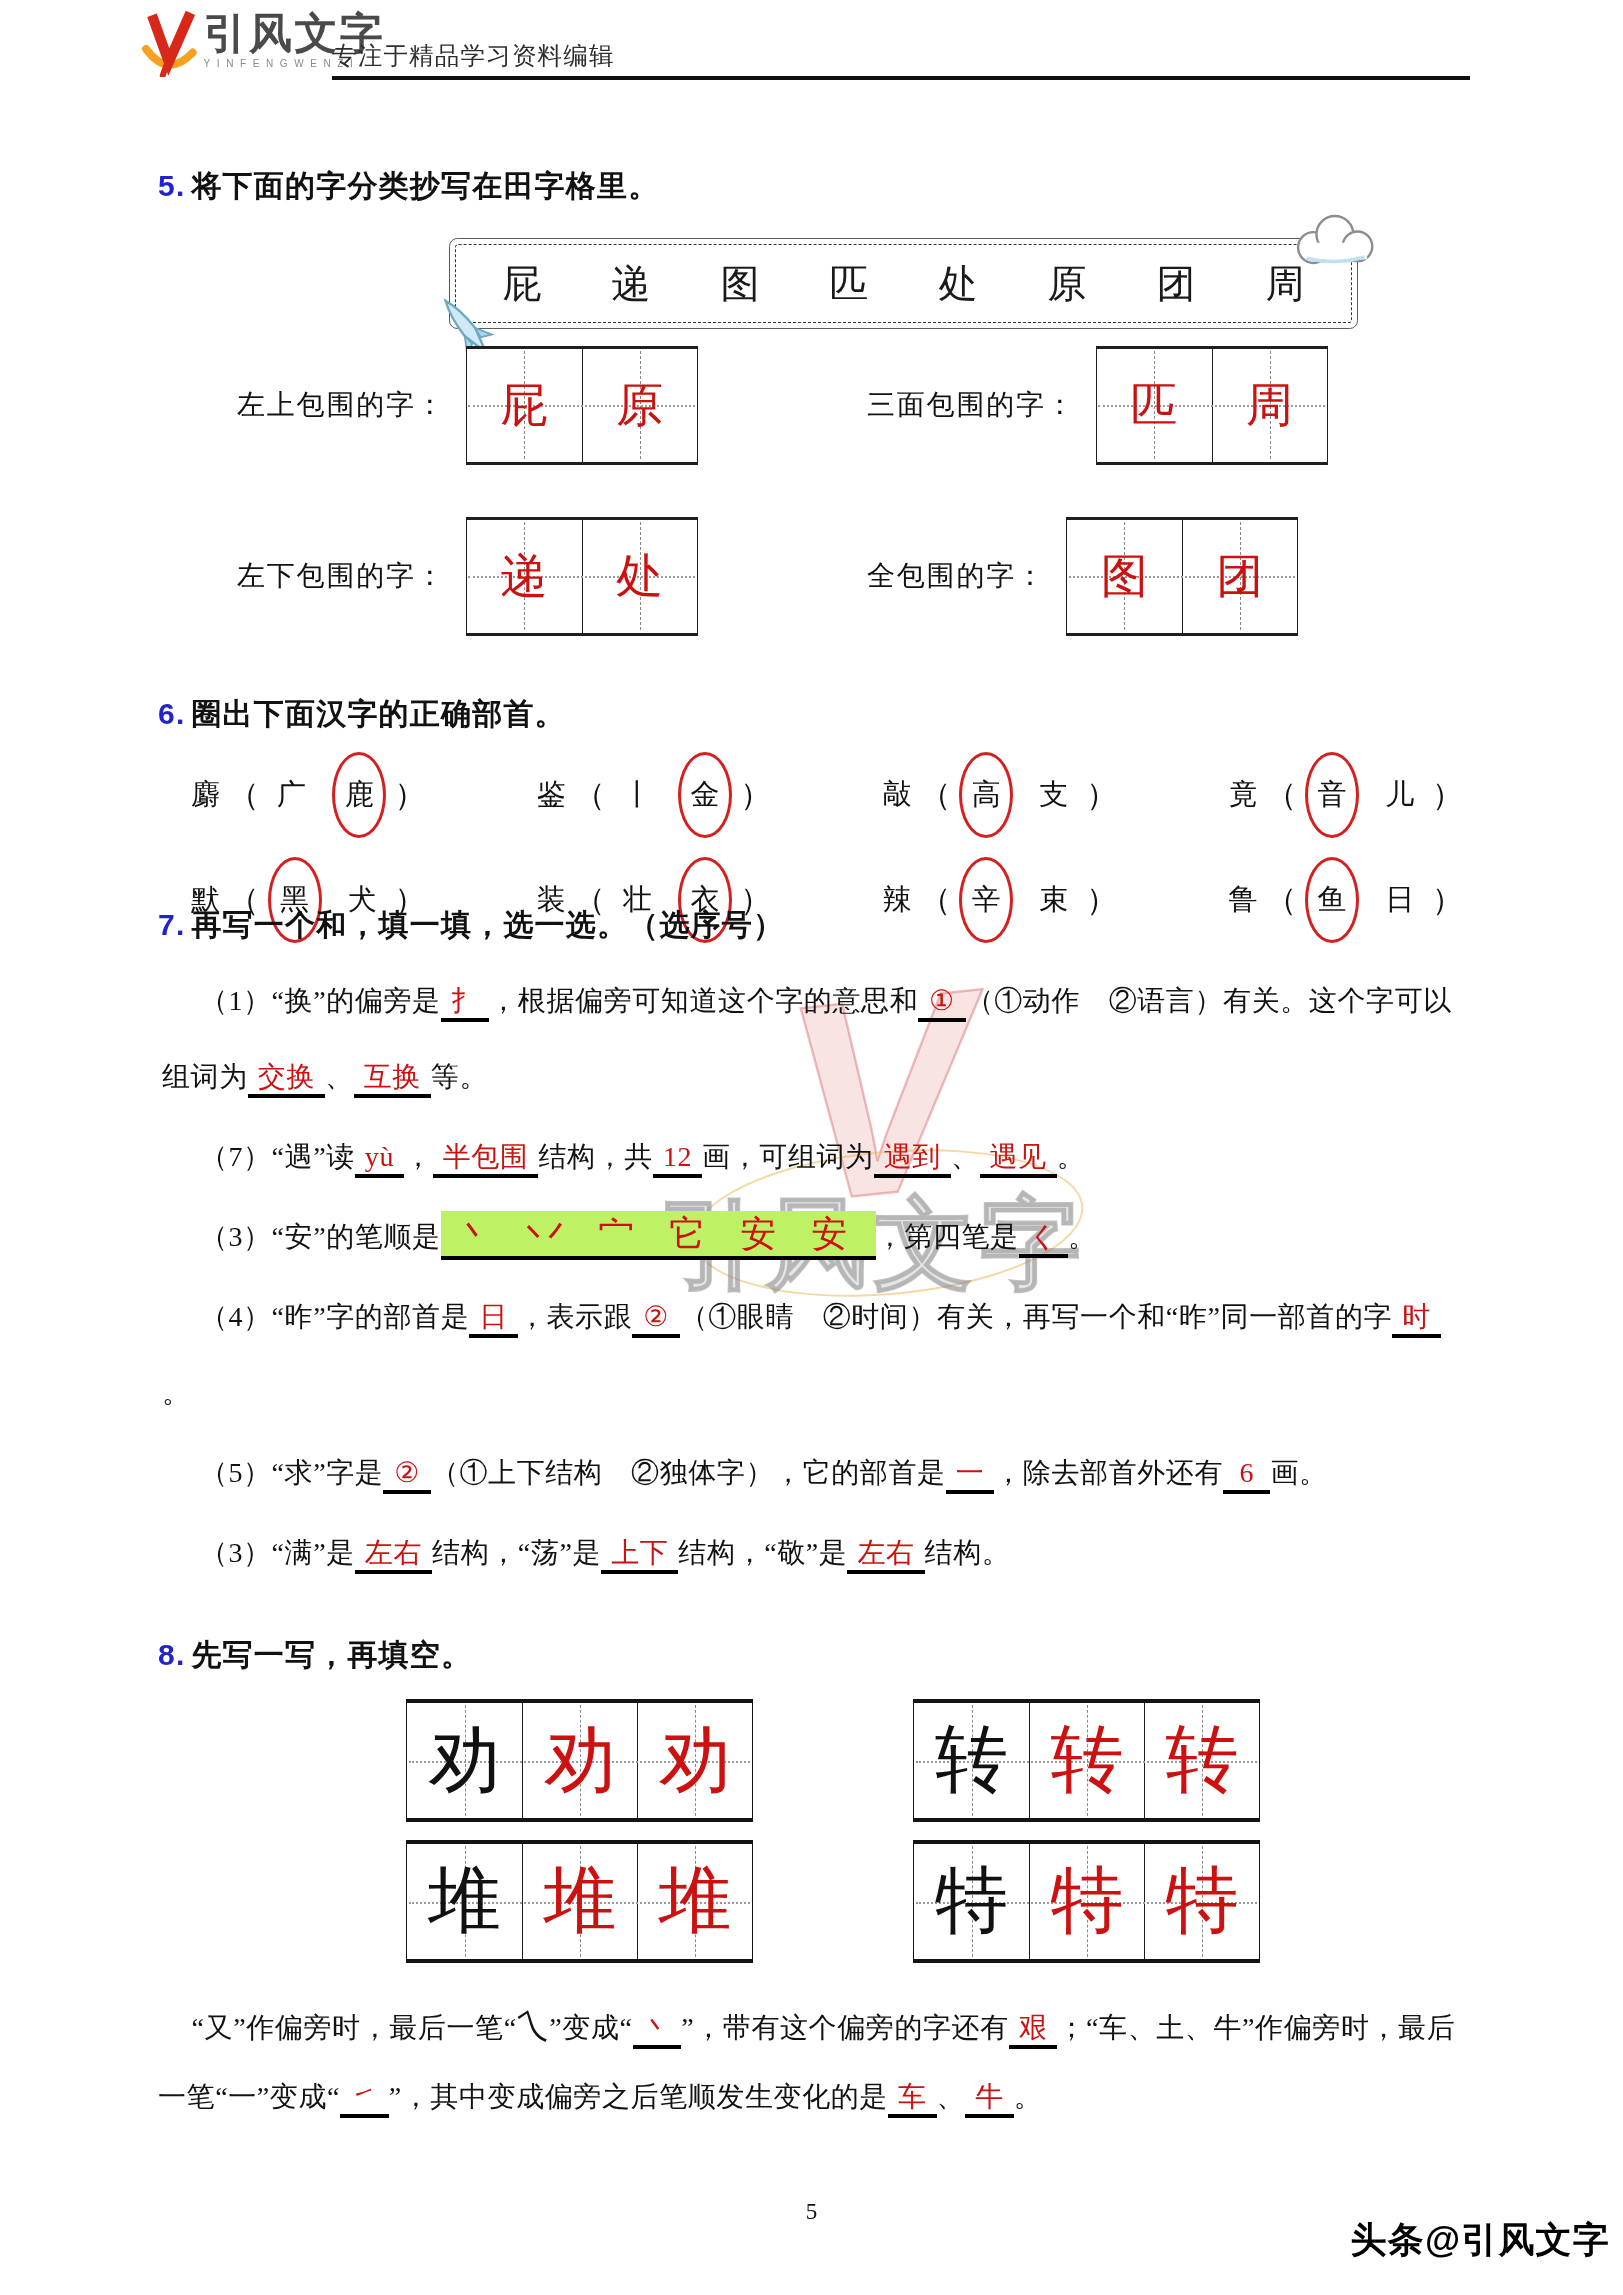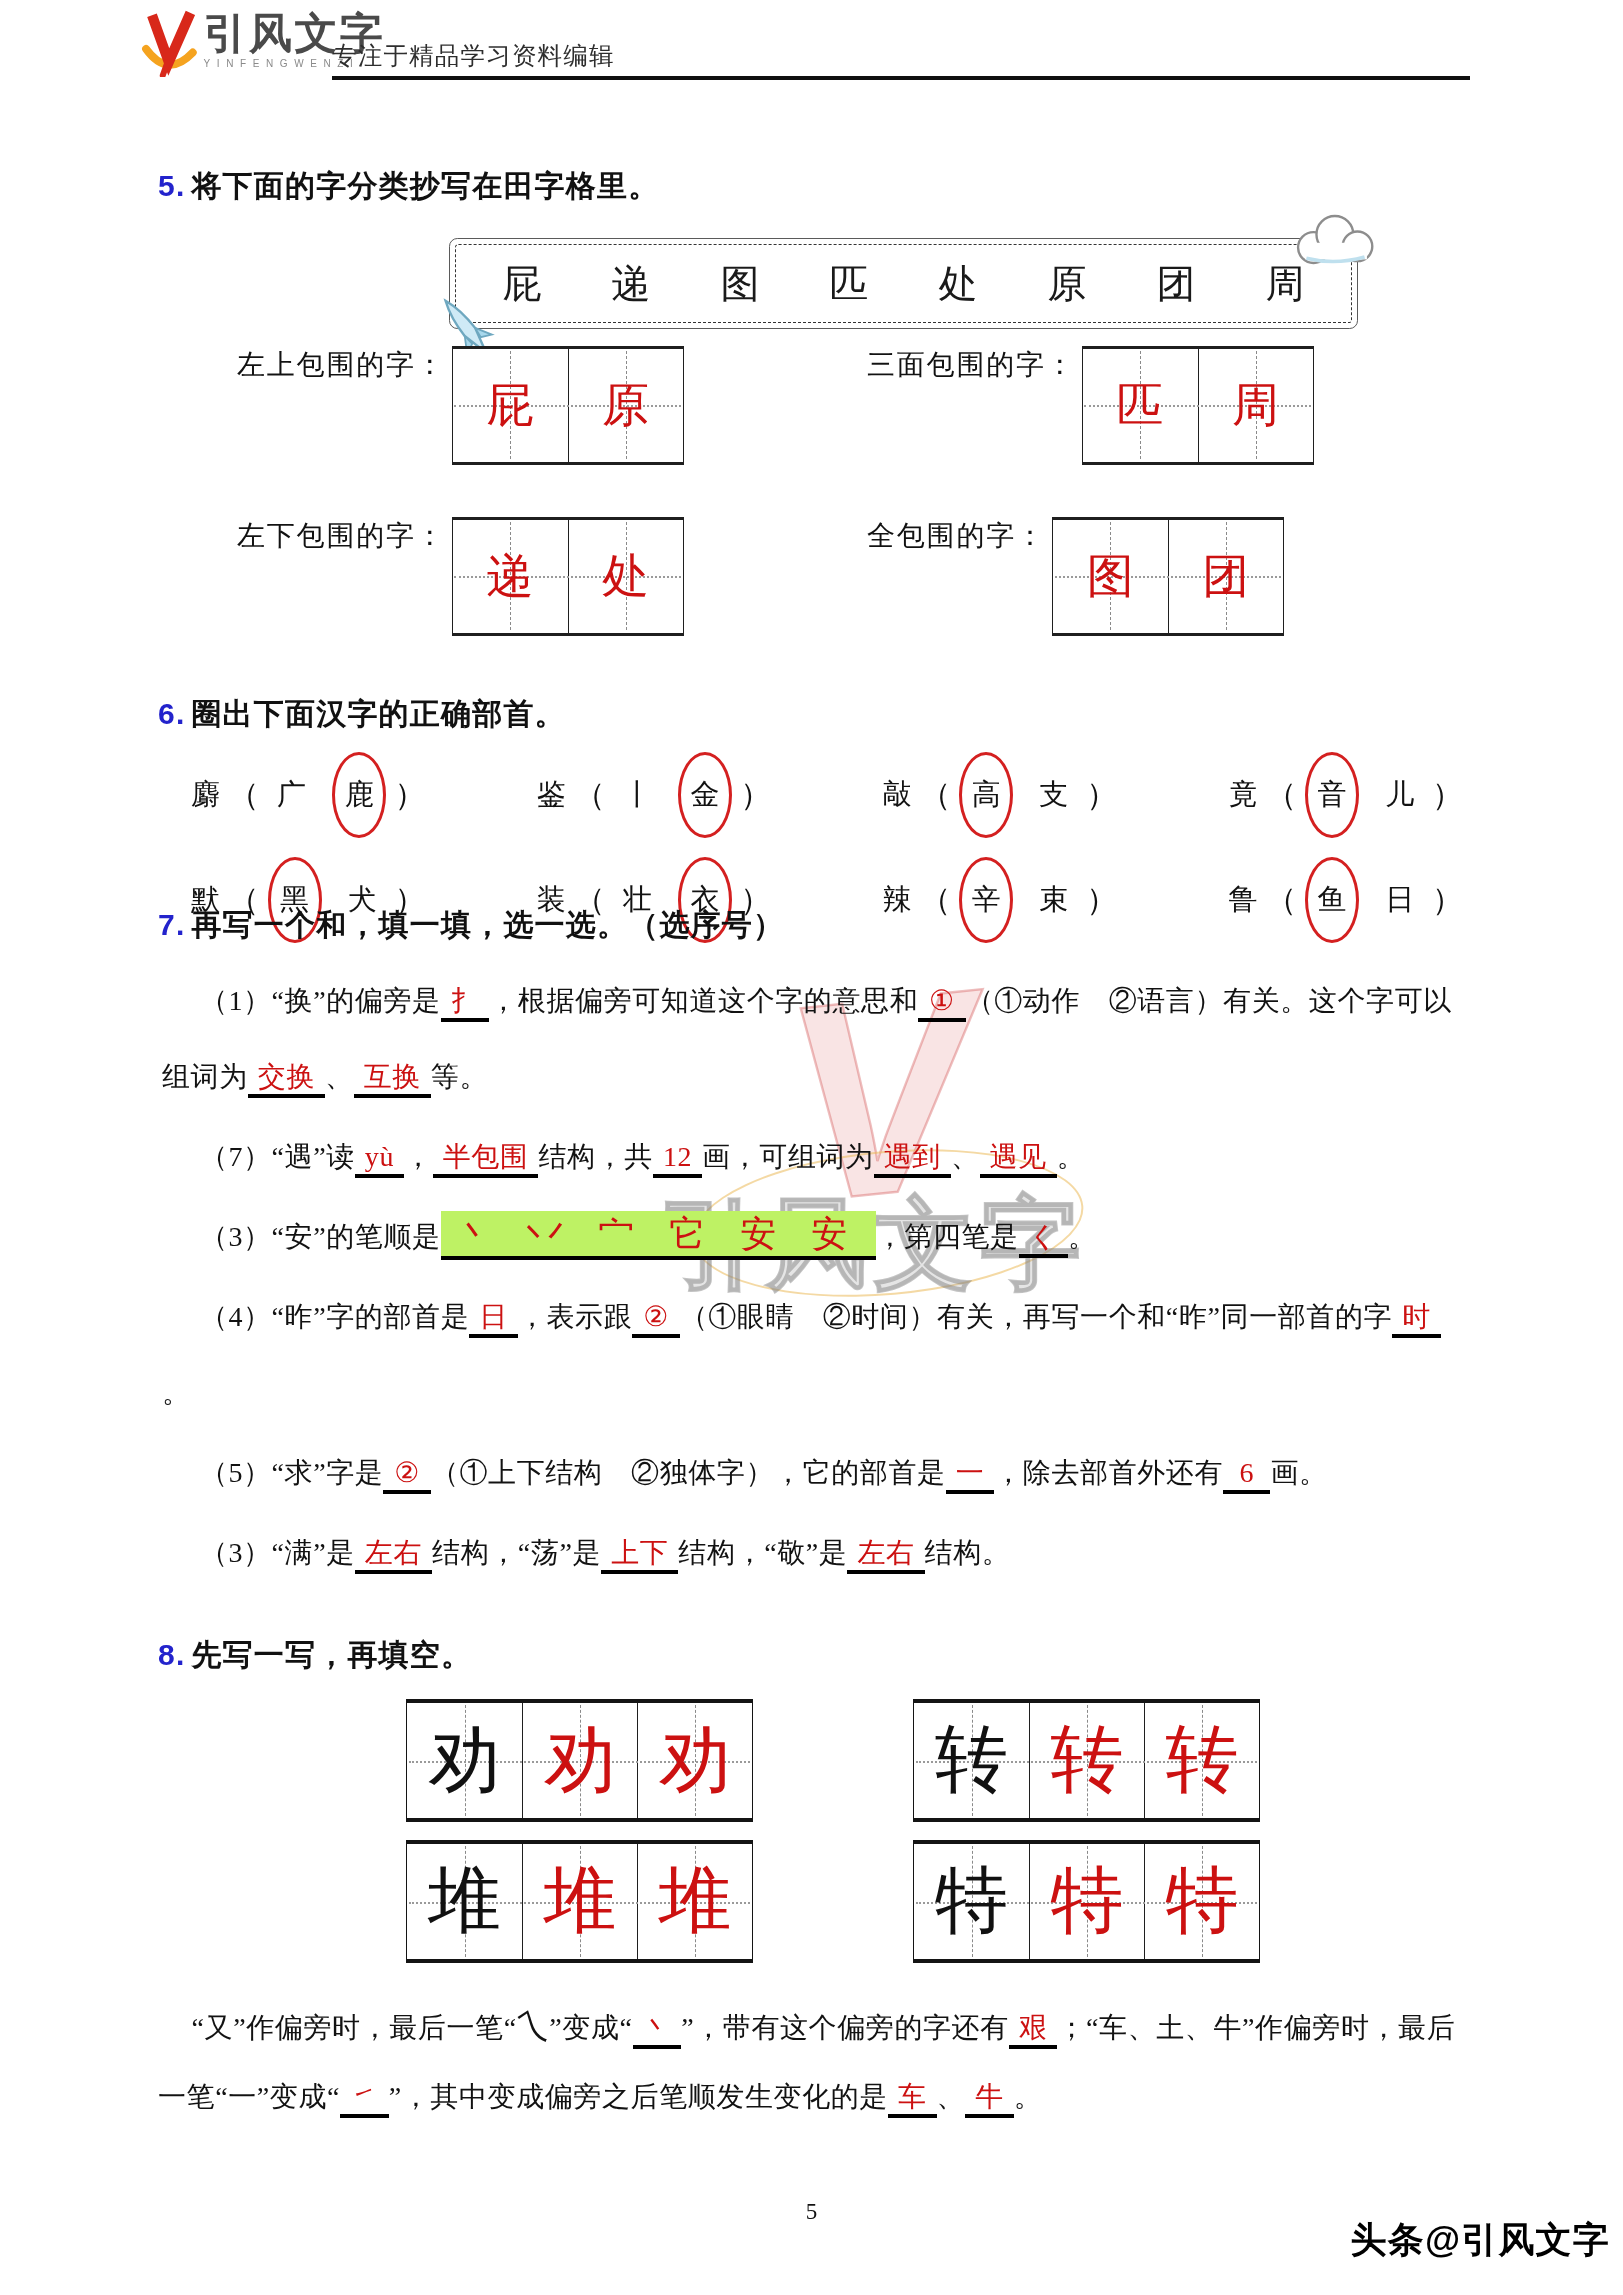--- a/index.html
+++ b/index.html
@@ -29,21 +29,21 @@
   #q5 { top:166px; }
   .banner-wrap { position:relative; margin-top:31px; margin-left:291px; width:907px; height:89px;
                  border:1.8px solid #5a5a5a; border-radius:8.3px; background:#fff; }
   .banner-inner { position:absolute; inset:5.4px; border:1.8px dashed #333; border-radius:3.6px;
                   display:flex; align-items:center; justify-content:center; gap:70px;
                   font-size:39px; color:#1a1a1a; }
   .cloud { position:absolute; right:-23px; top:-31px; }
   .rocket { position:absolute; left:-18px; bottom:-37px; }
   .q5-rows { margin-top:16.7px; margin-left:79px; display:grid; grid-template-columns:630px auto;
              row-gap:52px; }
-  .q5group { display:flex; gap:6px; }
+  .q5group { display:flex; align-items:center; gap:20px; }
   .q5label { font-size:28px; letter-spacing:1.8px; white-space:nowrap; }
   .tzg2 { display:grid; grid-template-columns:115px 115px; height:113px; position:relative;
           border:1.8px solid #1f1f1f; border-top-width:3.6px; border-bottom-width:3.6px; background:#fff; }
   .tzg2 .cell, .tzg3 .cell { position:relative; display:flex; align-items:center; justify-content:center; }
   .tzg2 .cell + .cell, .tzg3 .cell + .cell { border-left:1.8px solid #1f1f1f; }
   .tzg2 .cell::before, .tzg3 .cell::before { content:""; position:absolute; left:50%; top:2.4px; bottom:2.4px;
           border-left:1.8px dashed #8a8a8a; }
   .tzg2::after, .tzg3::after { content:""; position:absolute; left:1.8px; right:1.8px; top:50%;
           border-top:2.4px dotted #9a9a9a; }
   .tzg2 .cell span { position:relative; z-index:1; font-size:47px; color:#cc1111; }

